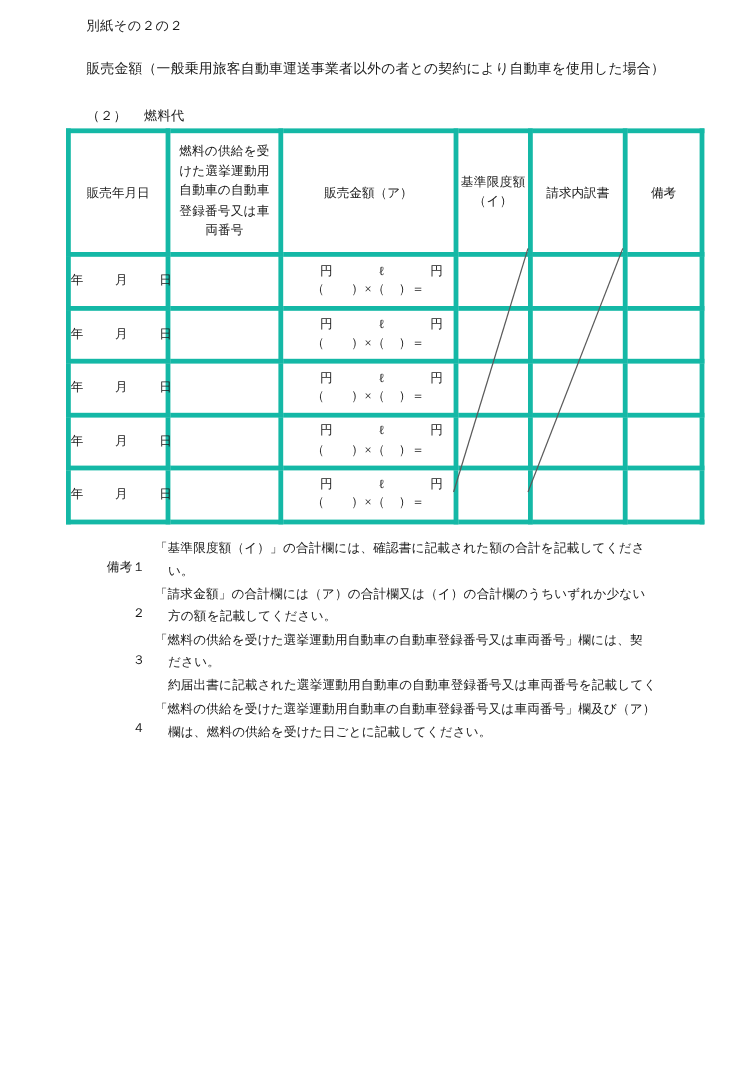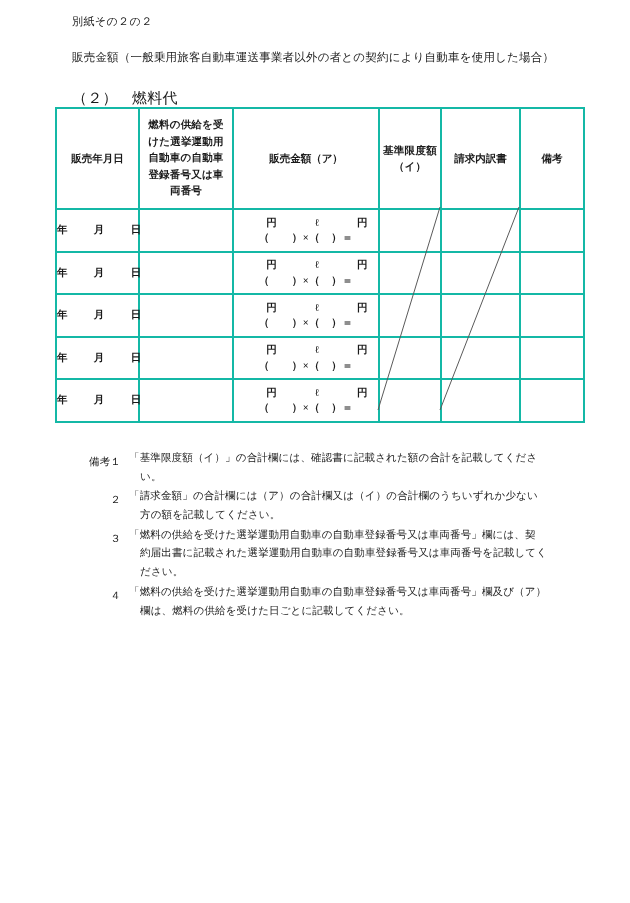--- a/index.html
+++ b/index.html
@@ -36,43 +36,42 @@
     left: 72px;
     top: 50px;
     font-size: 11.5px;
     letter-spacing: 0.2px;
     white-space: nowrap;
   }
   .section-label {
     position: absolute;
     left: 72px;
     top: 89px;
-    font-size: 15px;
+    font-size: 11px;
     letter-spacing: 0.3px;
     white-space: nowrap;
   }
   .section-label .sec-num { margin-right: 14px; }
 
   
   .form-table {
     position: absolute;
     left: 55px;
     top: 107px;
     width: 528px;
     border-collapse: collapse;
     table-layout: fixed;
     font-size: 10.5px;
   }
   .form-table td {
-    border: 2px solid #14b8a6;
+    border: 4px solid #14b8a6;
     padding: 0;
     vertical-align: middle;
     text-align: center;
     position: relative;
-    font-weight: bold;
   }
 
   
   col.c1 { width: 83px; }
   col.c2 { width: 94px; }
   col.c3 { width: 146px; }
   col.c4 { width: 62px; }
   col.c5 { width: 79px; }
   col.c6 { width: 64px; }
 
@@ -149,21 +148,21 @@
   }
   .note-item {
     position: relative;
     padding-left: 74px;
     margin-bottom: 1px;
     letter-spacing: 0.15px;
   }
   .note-item .note-marker {
     position: absolute;
     left: 0;
-    top: 4px;
+    top: 16px;
     width: 66px;
     text-align: right;
     white-space: nowrap;
   }
   .note-item .note-body {
     display: block;
     text-indent: 0;
   }
   .note-item .note-body .cont {
     display: block;
@@ -314,22 +313,22 @@
       <span class="note-body">
         <span>「請求金額」の合計欄には（ア）の合計欄又は（イ）の合計欄のうちいずれか少ない</span>
         <span class="cont">方の額を記載してください。</span>
       </span>
     </div>
 
     <div class="note-item">
       <span class="note-marker">３</span>
       <span class="note-body">
         <span>「燃料の供給を受けた選挙運動用自動車の自動車登録番号又は車両番号」欄には、契</span>
+        <span class="cont">ださい。</span>
         <span class="cont">約届出書に記載された選挙運動用自動車の自動車登録番号又は車両番号を記載してく</span>
-        <span class="cont">ださい。</span>
       </span>
     </div>
 
     <div class="note-item">
       <span class="note-marker">４</span>
       <span class="note-body">
         <span>「燃料の供給を受けた選挙運動用自動車の自動車登録番号又は車両番号」欄及び（ア）</span>
         <span class="cont">欄は、燃料の供給を受けた日ごとに記載してください。</span>
       </span>
     </div>

